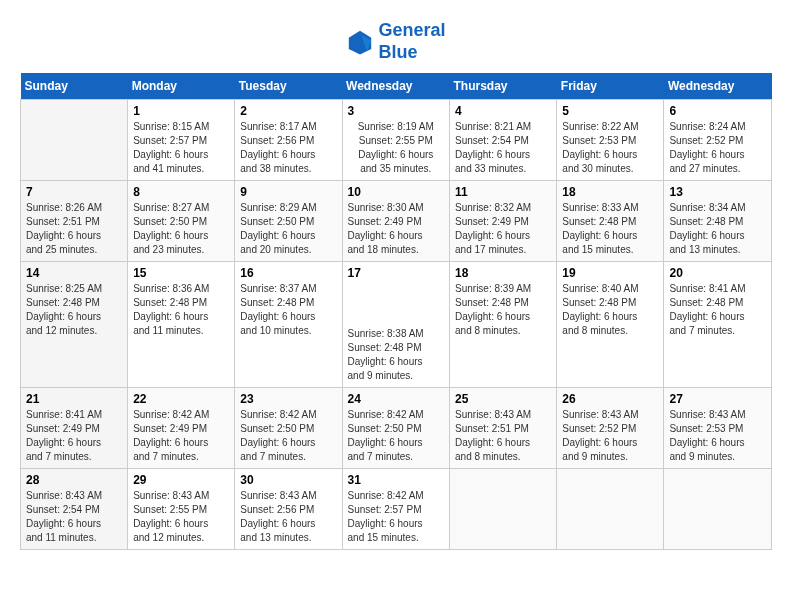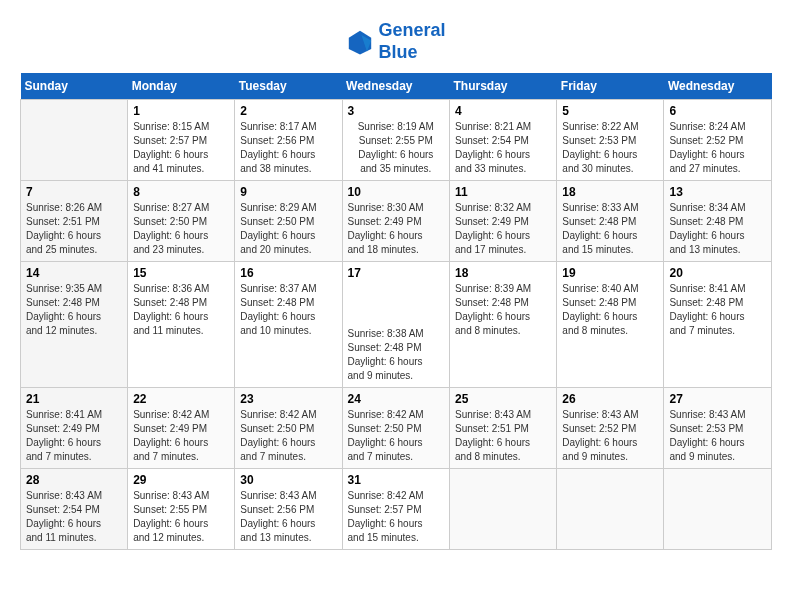--- a/index.html
+++ b/index.html
@@ -210,21 +210,21 @@
           <span class="day-number">13</span>
           <div class="day-info" style="white-space: pre-line;">Sunrise: 8:34 AM
 Sunset: 2:48 PM
 Daylight: 6 hours
 and 13 minutes.</div>
         </td>
       </tr>
       <tr>
         <td>
           <span class="day-number">14</span>
-          <div class="day-info" style="white-space: pre-line;">Sunrise: 9:35 AM
+          <div class="day-info" style="white-space: pre-line;">Sunrise: 8:25 AM
 Sunset: 2:48 PM
 Daylight: 6 hours
 and 12 minutes.</div>
         </td>
         <td>
           <span class="day-number">15</span>
           <div class="day-info" style="white-space: pre-line;">Sunrise: 8:36 AM
 Sunset: 2:48 PM
 Daylight: 6 hours
 and 11 minutes.</div>

